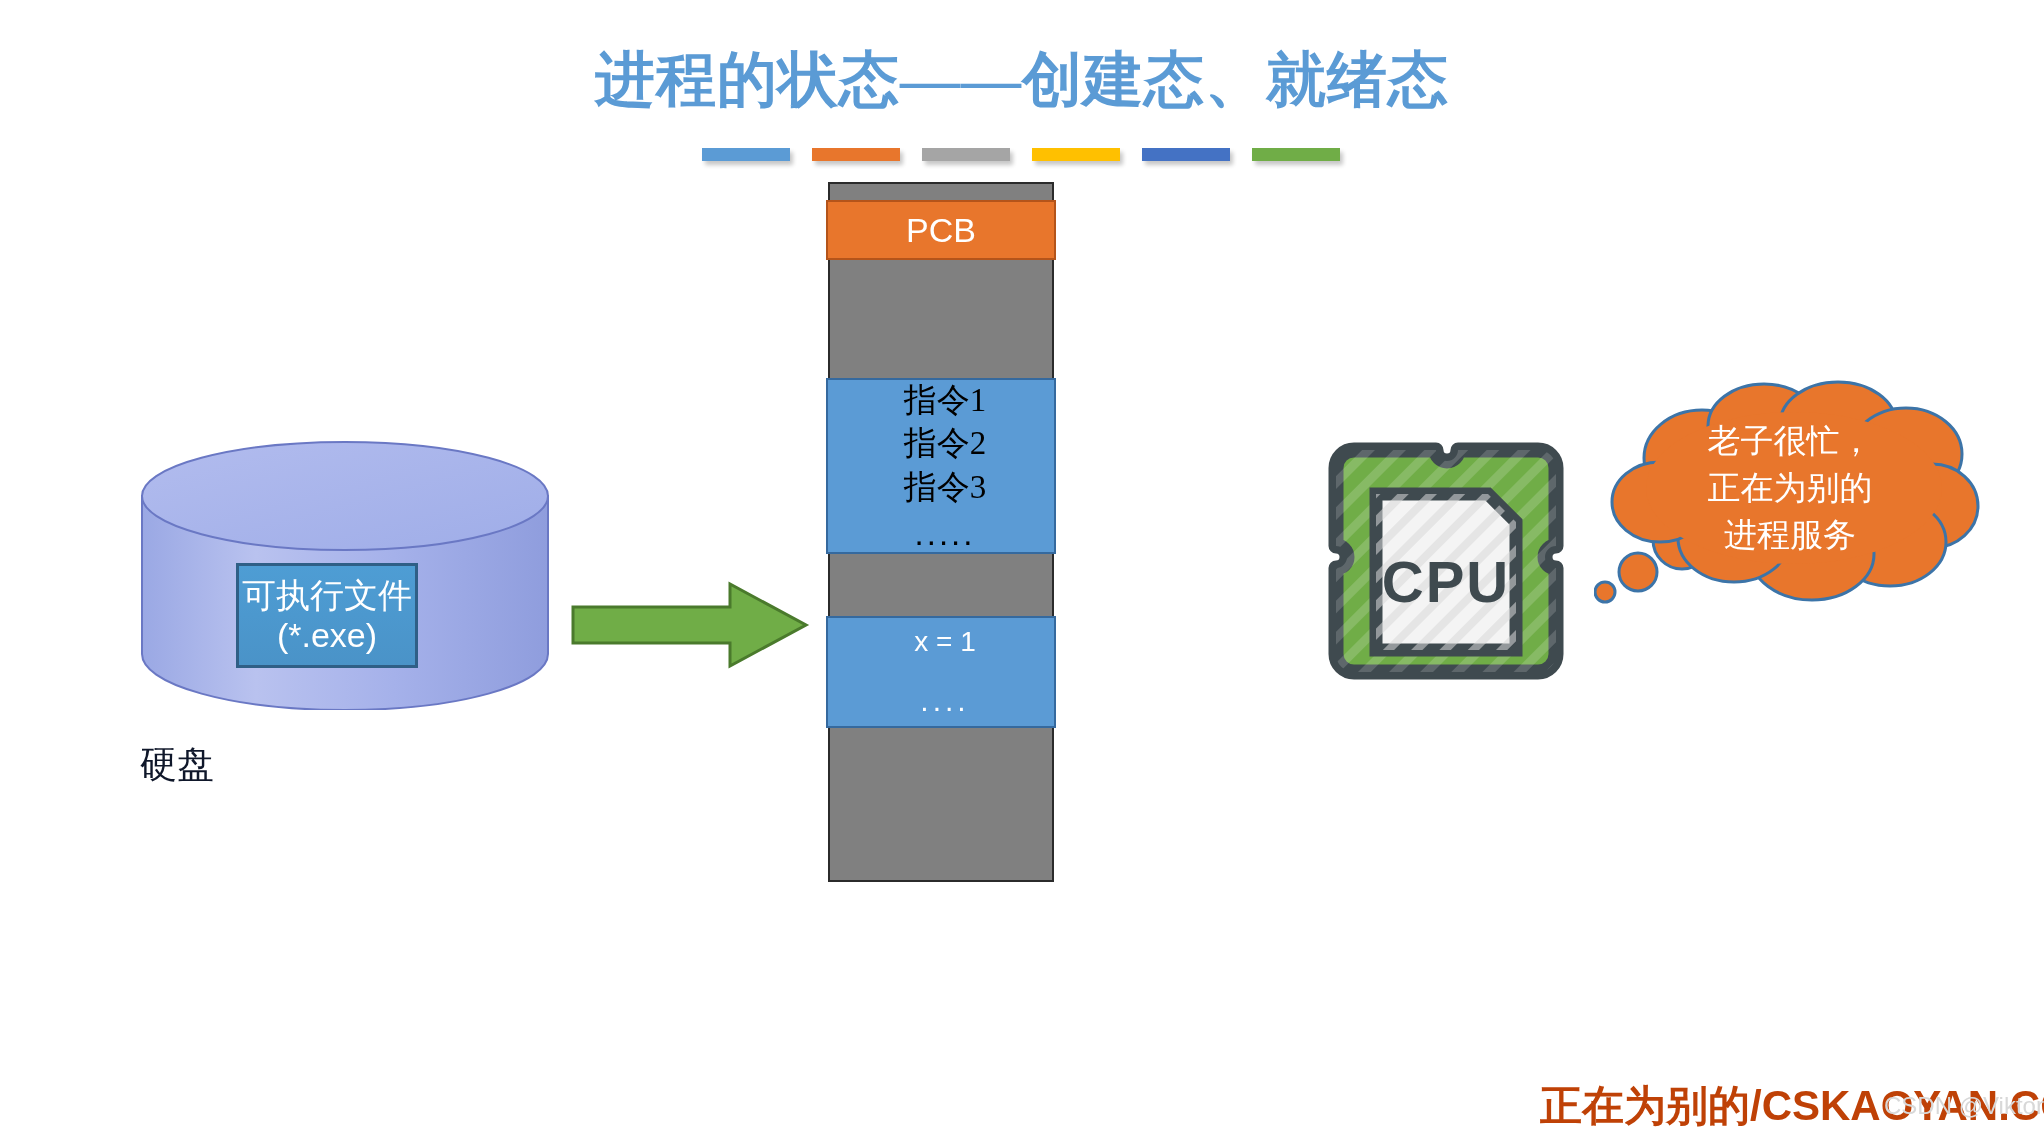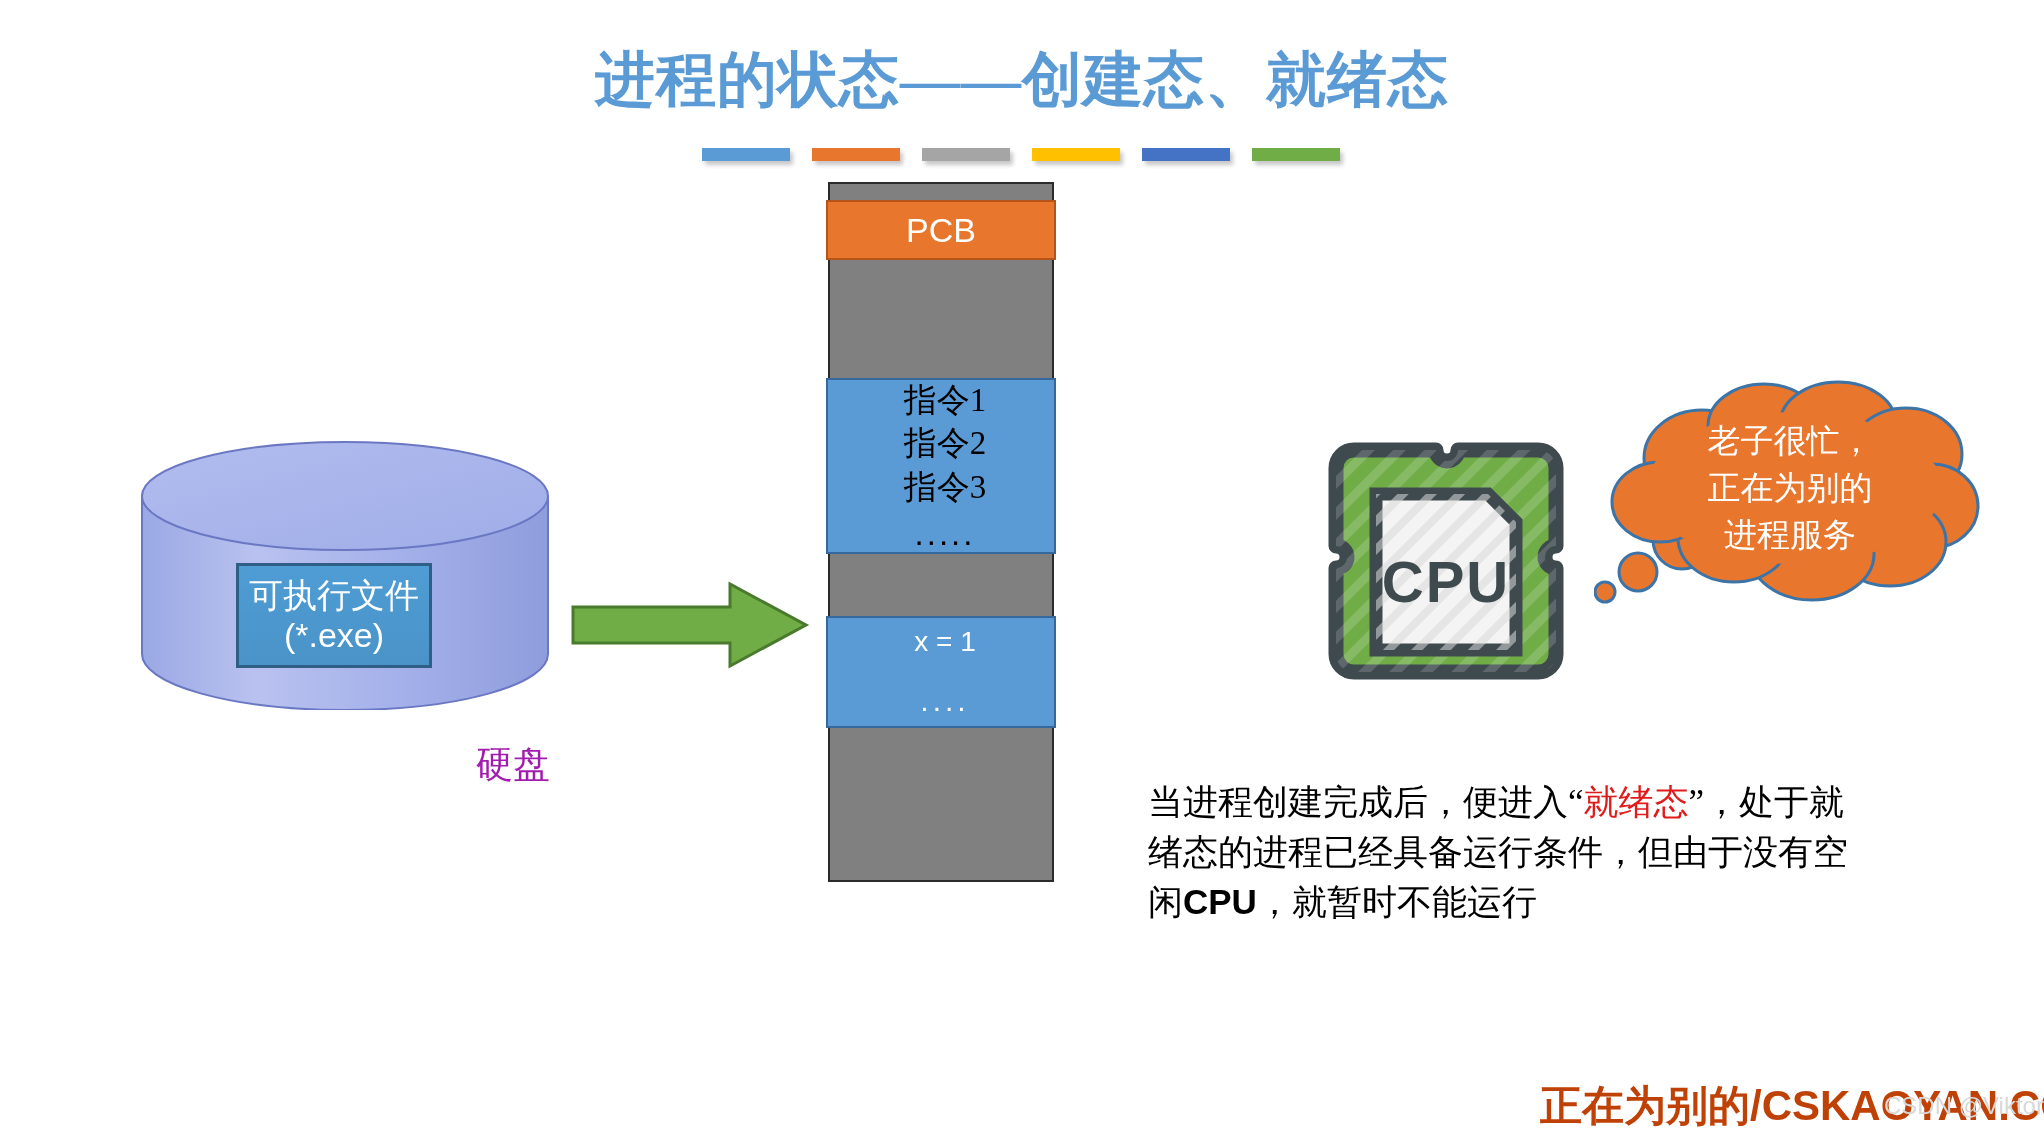--- a/index.html
+++ b/index.html
@@ -57,42 +57,42 @@
     position: absolute;
     left: 0;
     top: 0;
     width: 410px;
     height: 270px;
   }
   #disk-label-box {
     position: absolute;
     left: 96px;
     top: 123px;
-    width: 196px;
+    width: 182px;
     height: 105px;
     background: linear-gradient(180deg, #4e9dd4 0%, #4a93c8 100%);
     border: 3px solid #2f5f86;
     display: flex;
     flex-direction: column;
     align-items: center;
     justify-content: center;
     color: #ffffff;
     font-size: 34px;
     line-height: 1.16;
     box-sizing: border-box;
   }
   #disk-caption {
     position: absolute;
     left: 0;
     top: 300px;
     width: 410px;
-    text-align: right;
+    text-align: left;
     font-family: Liberation Serif, serif;
     font-size: 37px;
-    color: #a21caf;
+    color: #0f172a;
   }
 
   
   #arrow {
     position: absolute;
     left: 570px;
     top: 580px;
     width: 240px;
     height: 90px;
   }
@@ -345,18 +345,17 @@
     <g fill="#e8762c" stroke="none">
       <ellipse cx="200" cy="108" rx="148" ry="76"></ellipse>
     </g>
   </svg>
   <div id="bubble-text">
     <div>老子很忙，</div>
     <div>正在为别的</div>
     <div>进程服务</div>
   </div>
 
-  <div id="para-bottom" class="para"><span>当进程创建完成后，便进入“</span><span class="hl">就绪态</span><span>”，处于就绪态的进程已经具备运行条件，但由于没有空闲</span><span class="latin">CPU</span><span>，就暂时不能运行</span></div>
 
   <div id="watermark"><span class="cn">正在为别的</span><span>/CSKAOYAN.COM</span></div>
   <div id="csdn-mark">CSDN @Viktoriae</div>
 
 </div>
 
 </body></html>

